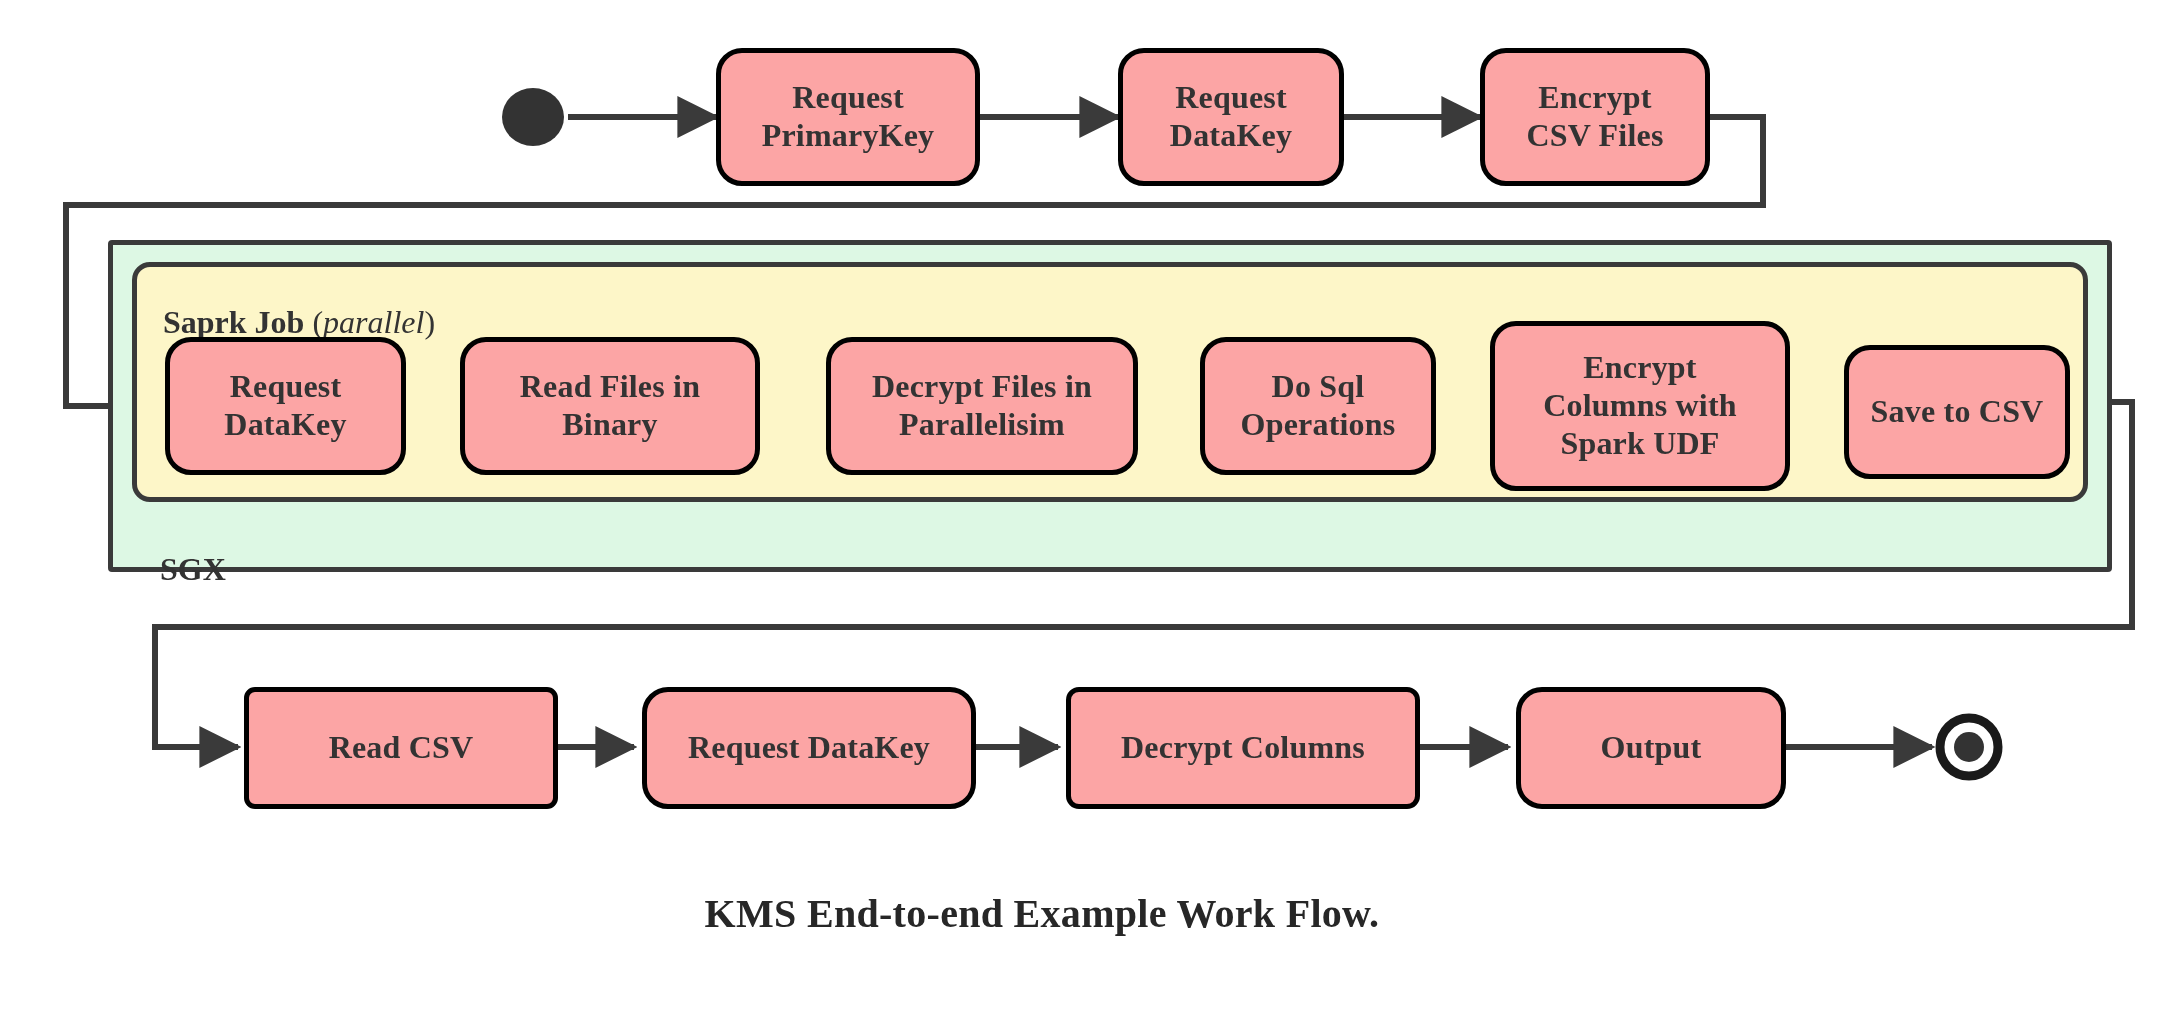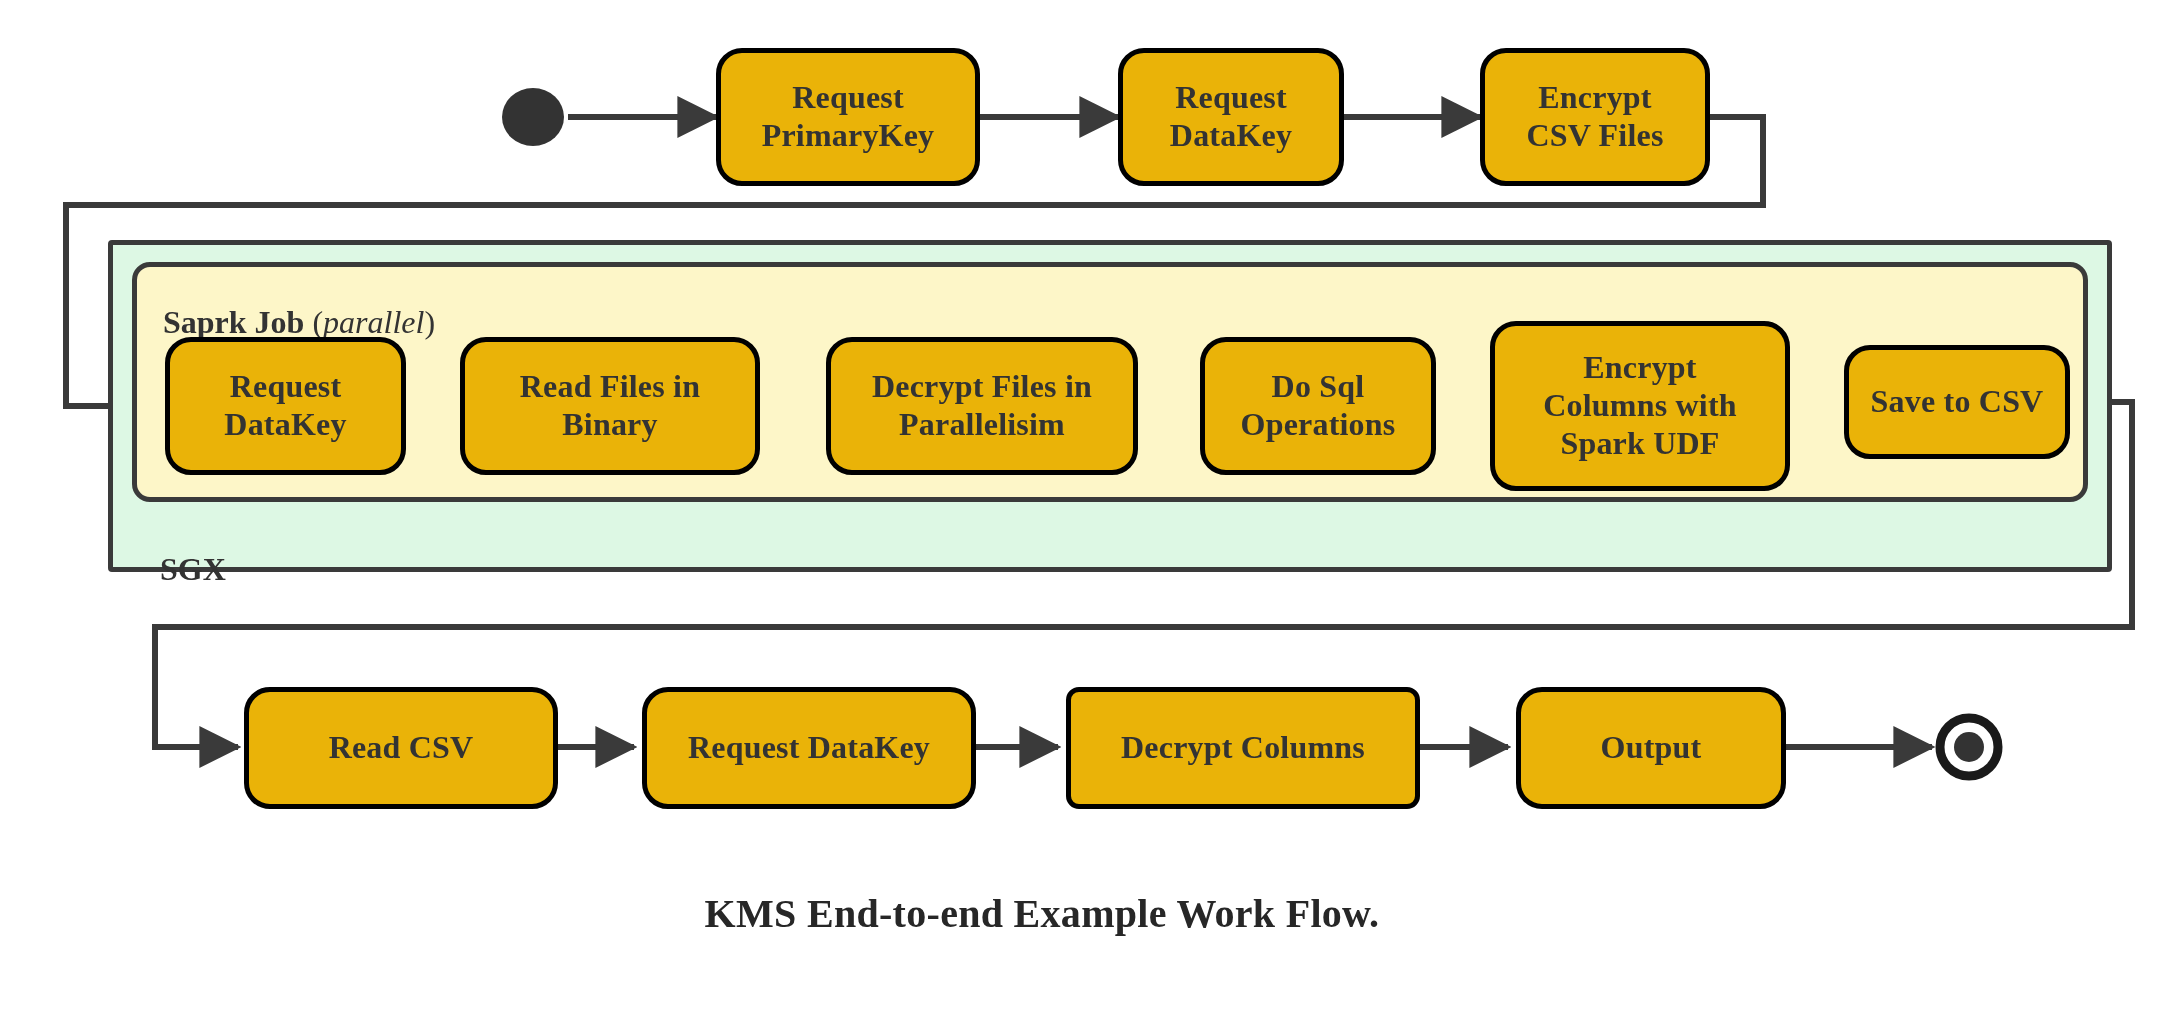--- a/index.html
+++ b/index.html
@@ -20,21 +20,21 @@
   svg.layer {
     position: absolute;
     left: 0;
     top: 0;
     width: 2179px;
     height: 1036px;
   }
   .node {
     position: absolute;
     box-sizing: border-box;
-    background: #eab308;
+    background: #fca5a5;
     border: 5px solid #000000;
     border-radius: 26px;
     display: flex;
     align-items: center;
     justify-content: center;
     text-align: center;
     font-weight: bold;
     color: #333333;
     font-size: 32px;
     line-height: 1.18;
@@ -183,27 +183,27 @@
   </div>
 
   <div class="node" style="left:1490px; top:321px; width:300px; height:170px;">
     <span>
       <span>Encrypt</span><br>
       <span>Columns with</span><br>
       <span>Spark UDF</span>
     </span>
   </div>
 
-  <div class="node" style="left:1844px; top:345px; width:226px; height:114px;text-align:right;">
+  <div class="node" style="left:1844px; top:345px; width:226px; height:134px;text-align:right;">
     <span>
       <span>Save to CSV</span>
     </span>
   </div>
 
-  <div class="node" style="left:244px; top:687px; width:314px; height:122px;">
+  <div class="node" style="left:244px; top:687px; width:314px; height:122px;border-radius:11px;">
     <span>
       <span>Read CSV</span>
     </span>
   </div>
 
   <div class="node" style="left:642px; top:687px; width:334px; height:122px;">
     <span>
       <span>Request DataKey</span>
     </span>
   </div>

